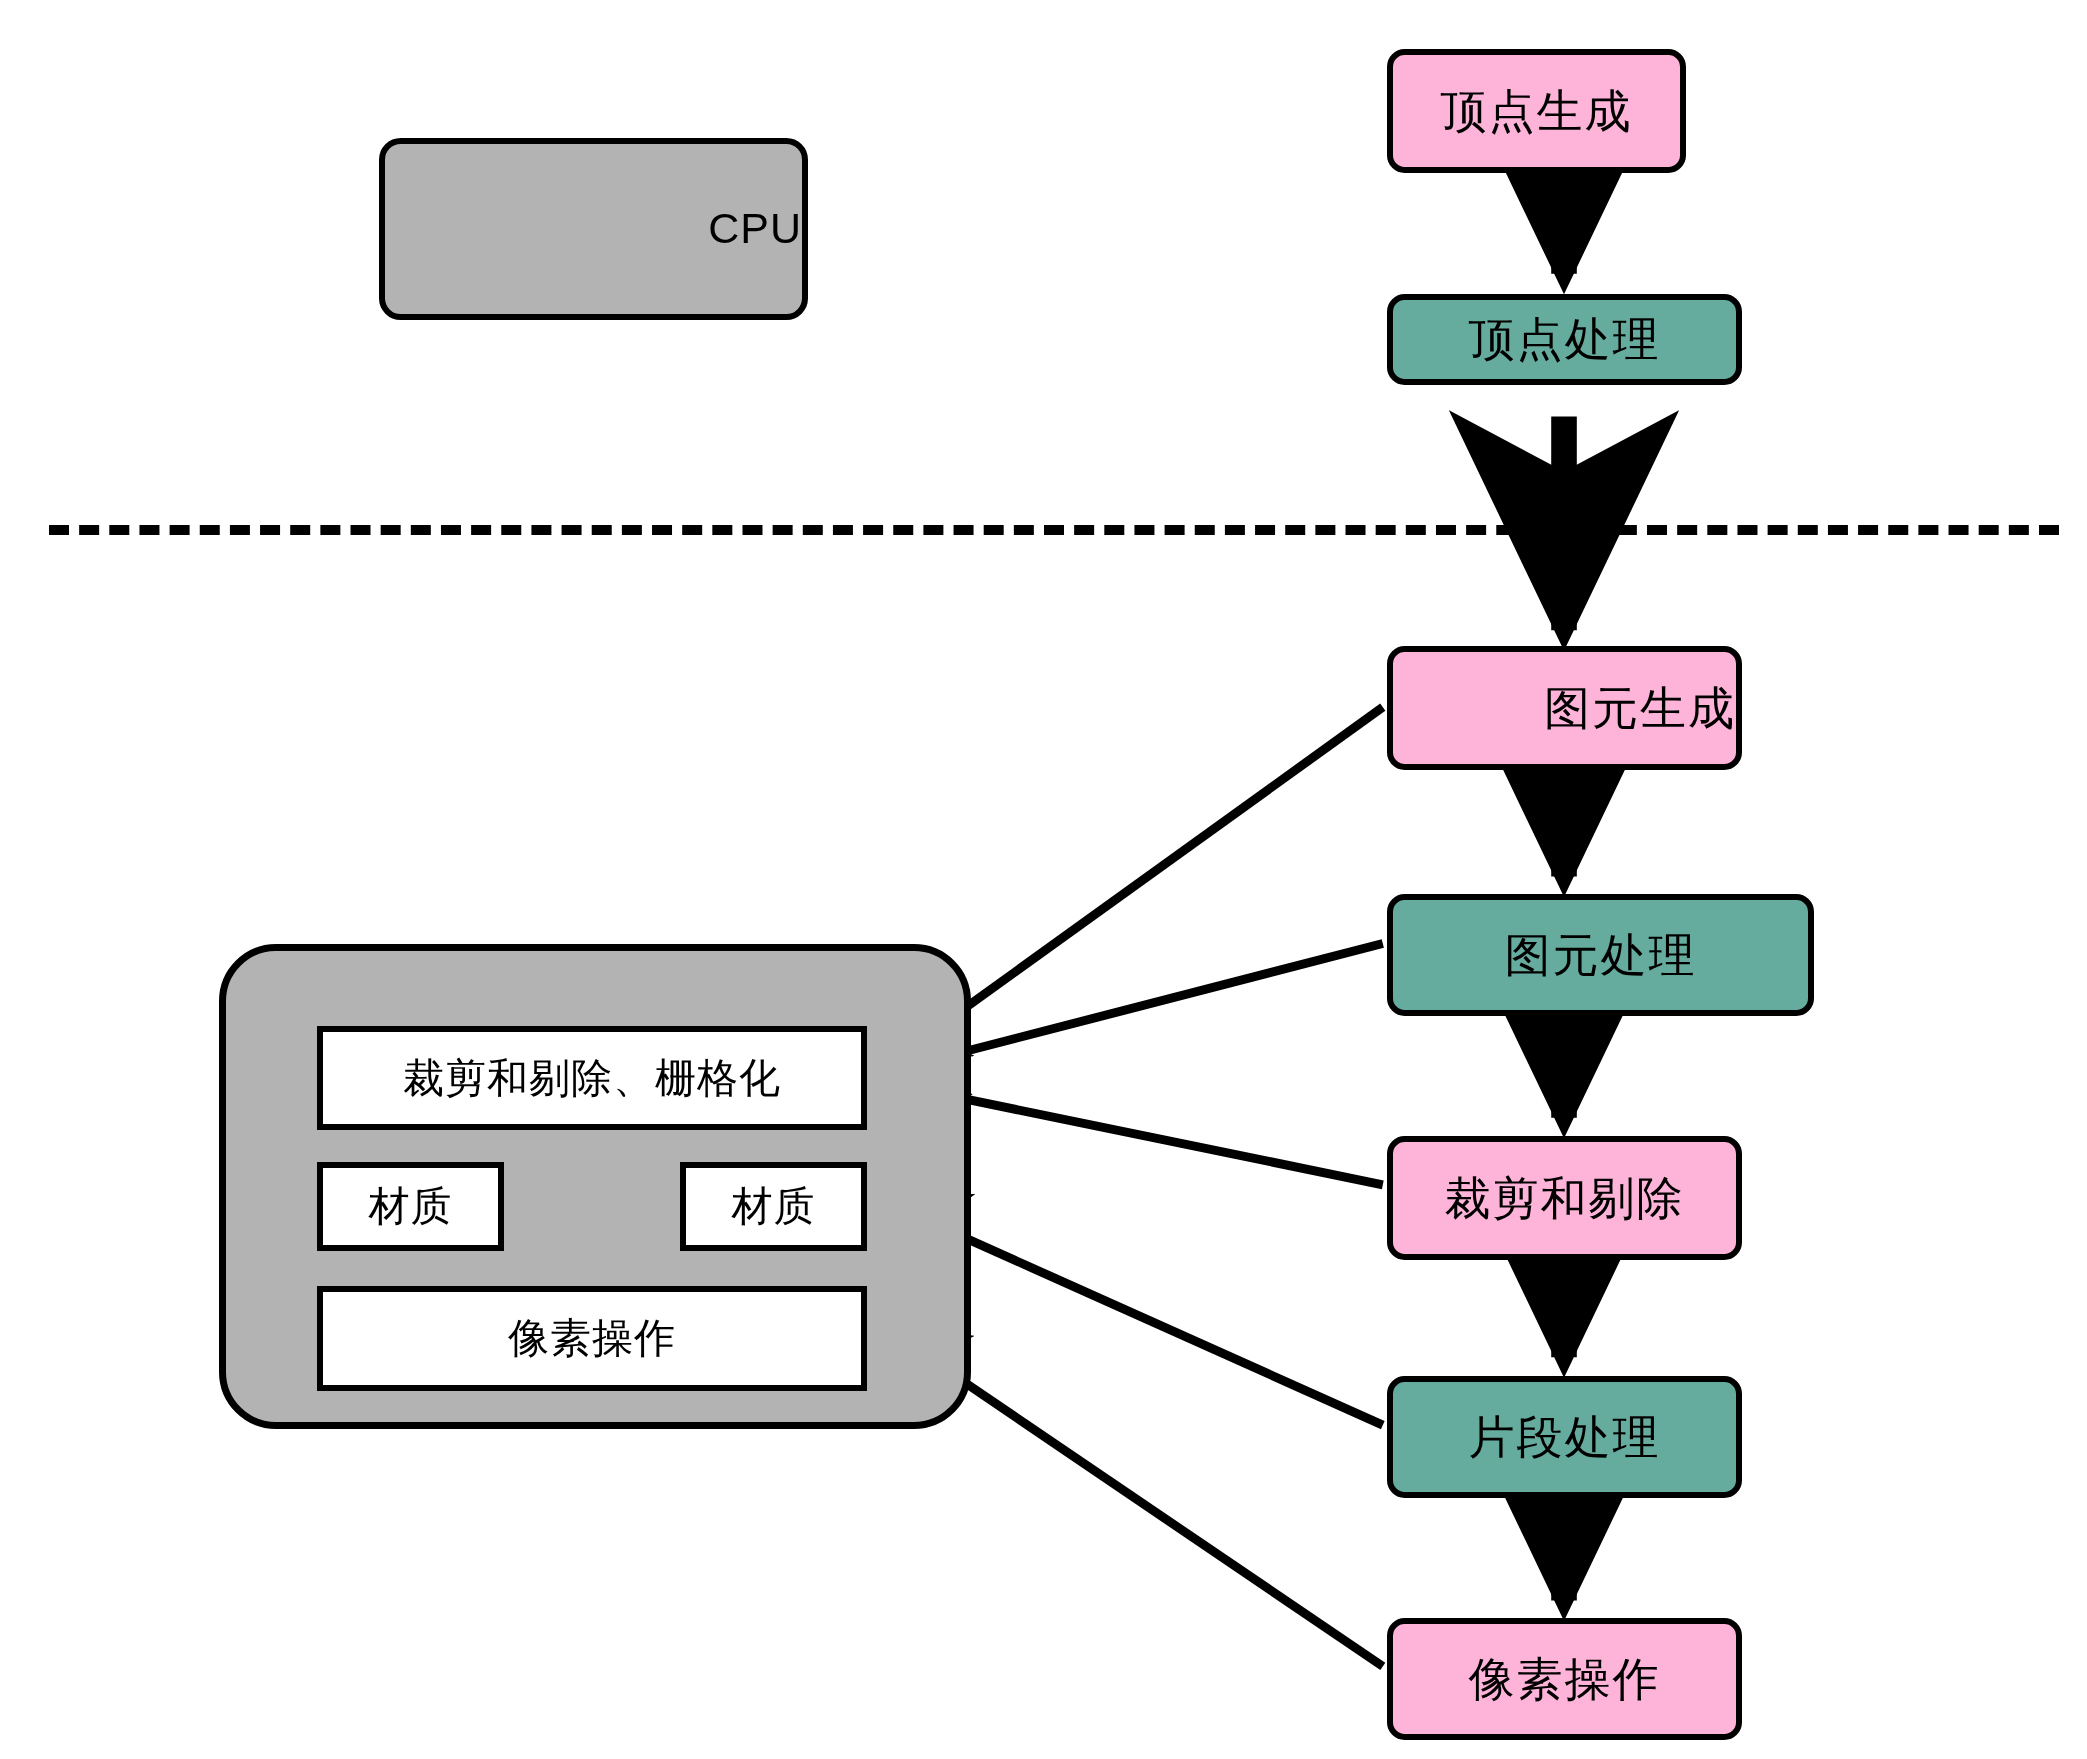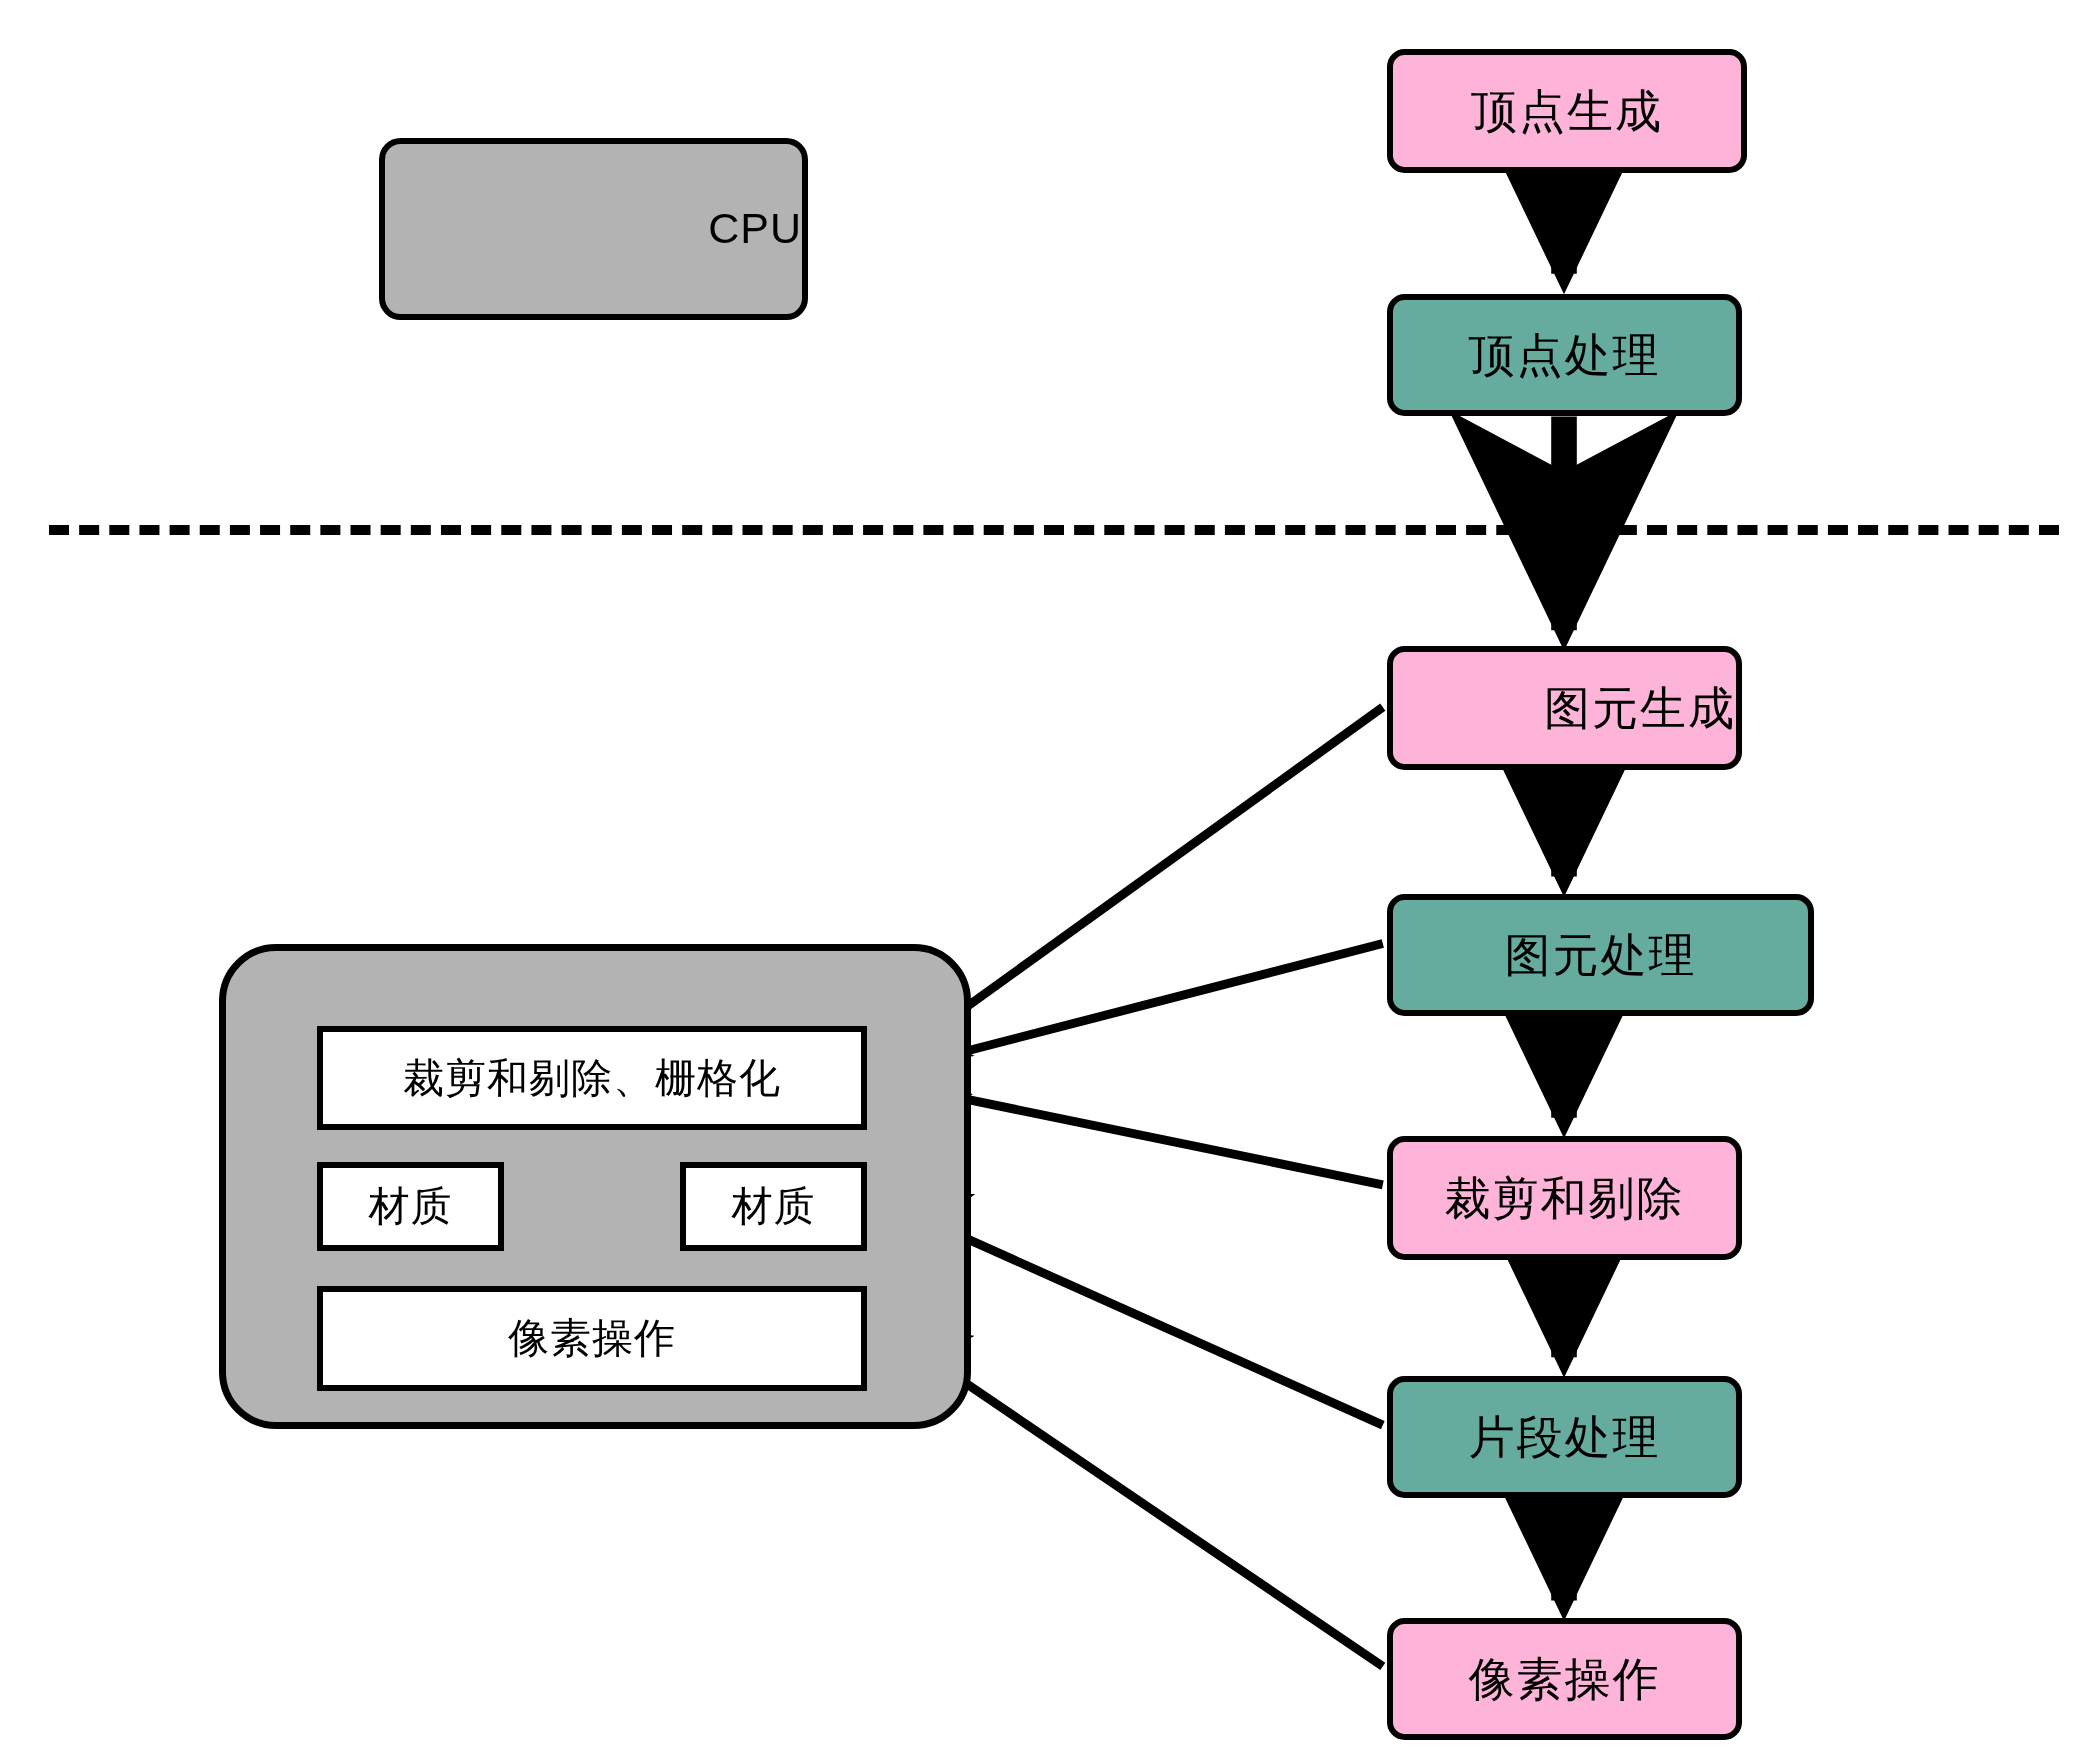--- a/index.html
+++ b/index.html
@@ -136,25 +136,25 @@
   </div>
 
   <div class="inner-box" style="left:680px; top:1162px; width:187px; height:89px;">
     <span>材质</span>
   </div>
 
   <div class="inner-box" style="left:317px; top:1286px; width:550px; height:105px;">
     <span>像素操作</span>
   </div>
 
-  <div class="node node-pink" style="left:1387px; top:49px; width:360px; height:124px;">
+  <div class="node node-pink" style="left:1387px; top:49px; width:299px; height:124px;">
     <span>顶点生成</span>
   </div>
 
-  <div class="node node-teal" style="left:1387px; top:294px; width:355px; height:122px;">
+  <div class="node node-teal" style="left:1387px; top:294px; width:355px; height:91px;">
     <span>顶点处理</span>
   </div>
 
   <div class="node node-pink" style="left:1387px; top:646px; width:355px; height:124px;justify-content:flex-end;">
     <span>图元生成</span>
   </div>
 
   <div class="node node-teal" style="left:1387px; top:894px; width:427px; height:122px;">
     <span>图元处理</span>
   </div>

